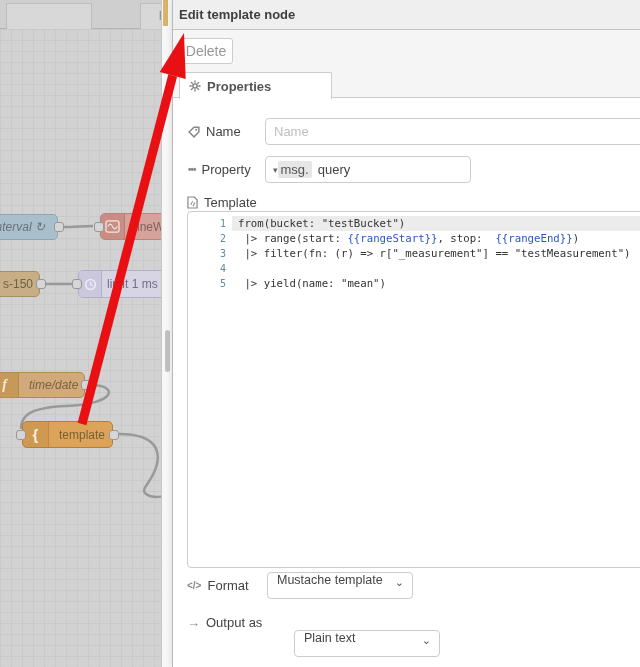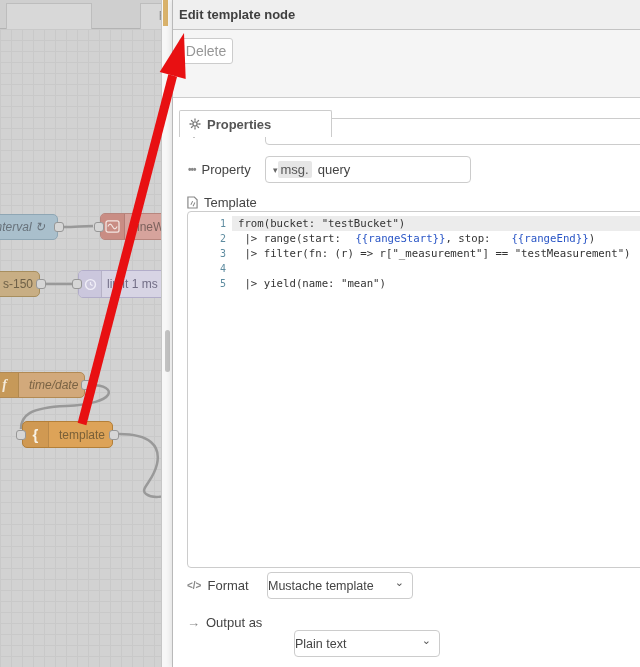--- a/index.html
+++ b/index.html
@@ -49,21 +49,21 @@
   .panel { position:absolute; left:172px; top:0; width:488px; height:667px; background:#fff; border-left:1px solid #b9b9b9;
     box-shadow:-2px 0 5px rgba(0,0,0,0.08); }
   .p-header { position:absolute; left:0; top:0; width:100%; height:30px; background:#efefef; border-bottom:1px solid #c3c3c3; }
   .p-title { padding-left:6px; line-height:29px; font-size:13px; font-weight:bold; color:#3f3f3f; }
   .p-toolbar { position:absolute; left:0; top:30px; width:100%; height:41px; background:#f5f5f5; }
   .btn-delete { position:absolute; left:6px; top:8px; width:54px; height:26px; background:#fff; border:1px solid #ccc; border-radius:3px;
     color:#979797; font-size:14px; font-family:"Liberation Sans", sans-serif; }
   .p-tabrow { position:absolute; left:0; top:71px; width:100%; height:27px; background:#f5f5f5; border-bottom:1px solid #ccc; }
   .p-tab { position:absolute; left:6px; top:1px; width:153px; height:27px; background:#fff; border:1px solid #ccc; border-bottom:none;
     border-radius:2px 2px 0 0; display:flex; align-items:center; gap:6px; padding-left:9px; z-index:2;
-    font-size:13px; font-weight:bold; color:#555;margin-top:38px; }
+    font-size:13px; font-weight:bold; color:#555; }
 
   .f-label { position:absolute; height:27px; display:flex; align-items:center; gap:6px; font-size:13px; color:#444; }
   .f-icon { color:#888; display:inline-flex; align-items:center; }
   .txt-icon { font-size:10px; font-weight:bold; color:#888; letter-spacing:-1px; }
 
   .inp { position:absolute; height:27px; border:1px solid #ccc; border-radius:4px; background:#fff; font-size:13px; color:#444;
     font-family:"Liberation Sans", sans-serif; padding-left:8px; }
   .inp::placeholder { color:#bfbfbf; }
   .name-input { left:92px; top:118px; width:384px; }
 
@@ -73,24 +73,24 @@
   .ti-type { background:#e6e6e6; border-radius:2px; padding:1px 3px; color:#555; }
   .ti-value { margin-left:6px; color:#444; }
 
   .editor { position:absolute; left:14px; top:211px; width:470px; height:357px; border:1px solid #ccc; border-radius:4px; background:#fff;
     overflow:hidden; padding-top:4px; font-family:"DejaVu Sans Mono", monospace; font-size:10.7px; }
   .ed-line { display:flex; line-height:15px; white-space:pre; }
   .ed-line.active { background:linear-gradient(to right, transparent 44px, #ececec 44px); }
   .ed-num { flex:0 0 38px; text-align:right; color:#5e8ca0; font-size:10px; }
   .ed-content { padding-left:12px; color:#333; }
   .seg-code { color:#333; }
-  .seg-var { color:#2a56c6;margin-left:8px; }
+  .seg-var { color:#2a56c6; }
 
   .select { position:absolute; left:94px; width:146px; height:27px; border:1px solid #ccc; border-radius:4px; background:#fff;
-    font-size:12.5px; color:#444; display:flex; align-items:center; padding-left:0; }
+    font-size:12.5px; color:#444; display:flex; padding-left:9px; }
   .select .chev { position:absolute; right:8px; color:#555; font-size:11px; top:3px; }
   .sel-format { top:572px; }
   .sel-output { top:630px;margin-left:27px; }
 
   .wires, .arrow-overlay { position:absolute; left:0; top:0; pointer-events:none; }
   .arrow-overlay { z-index:99; }
 </style>
 </head>
 <body>
 

